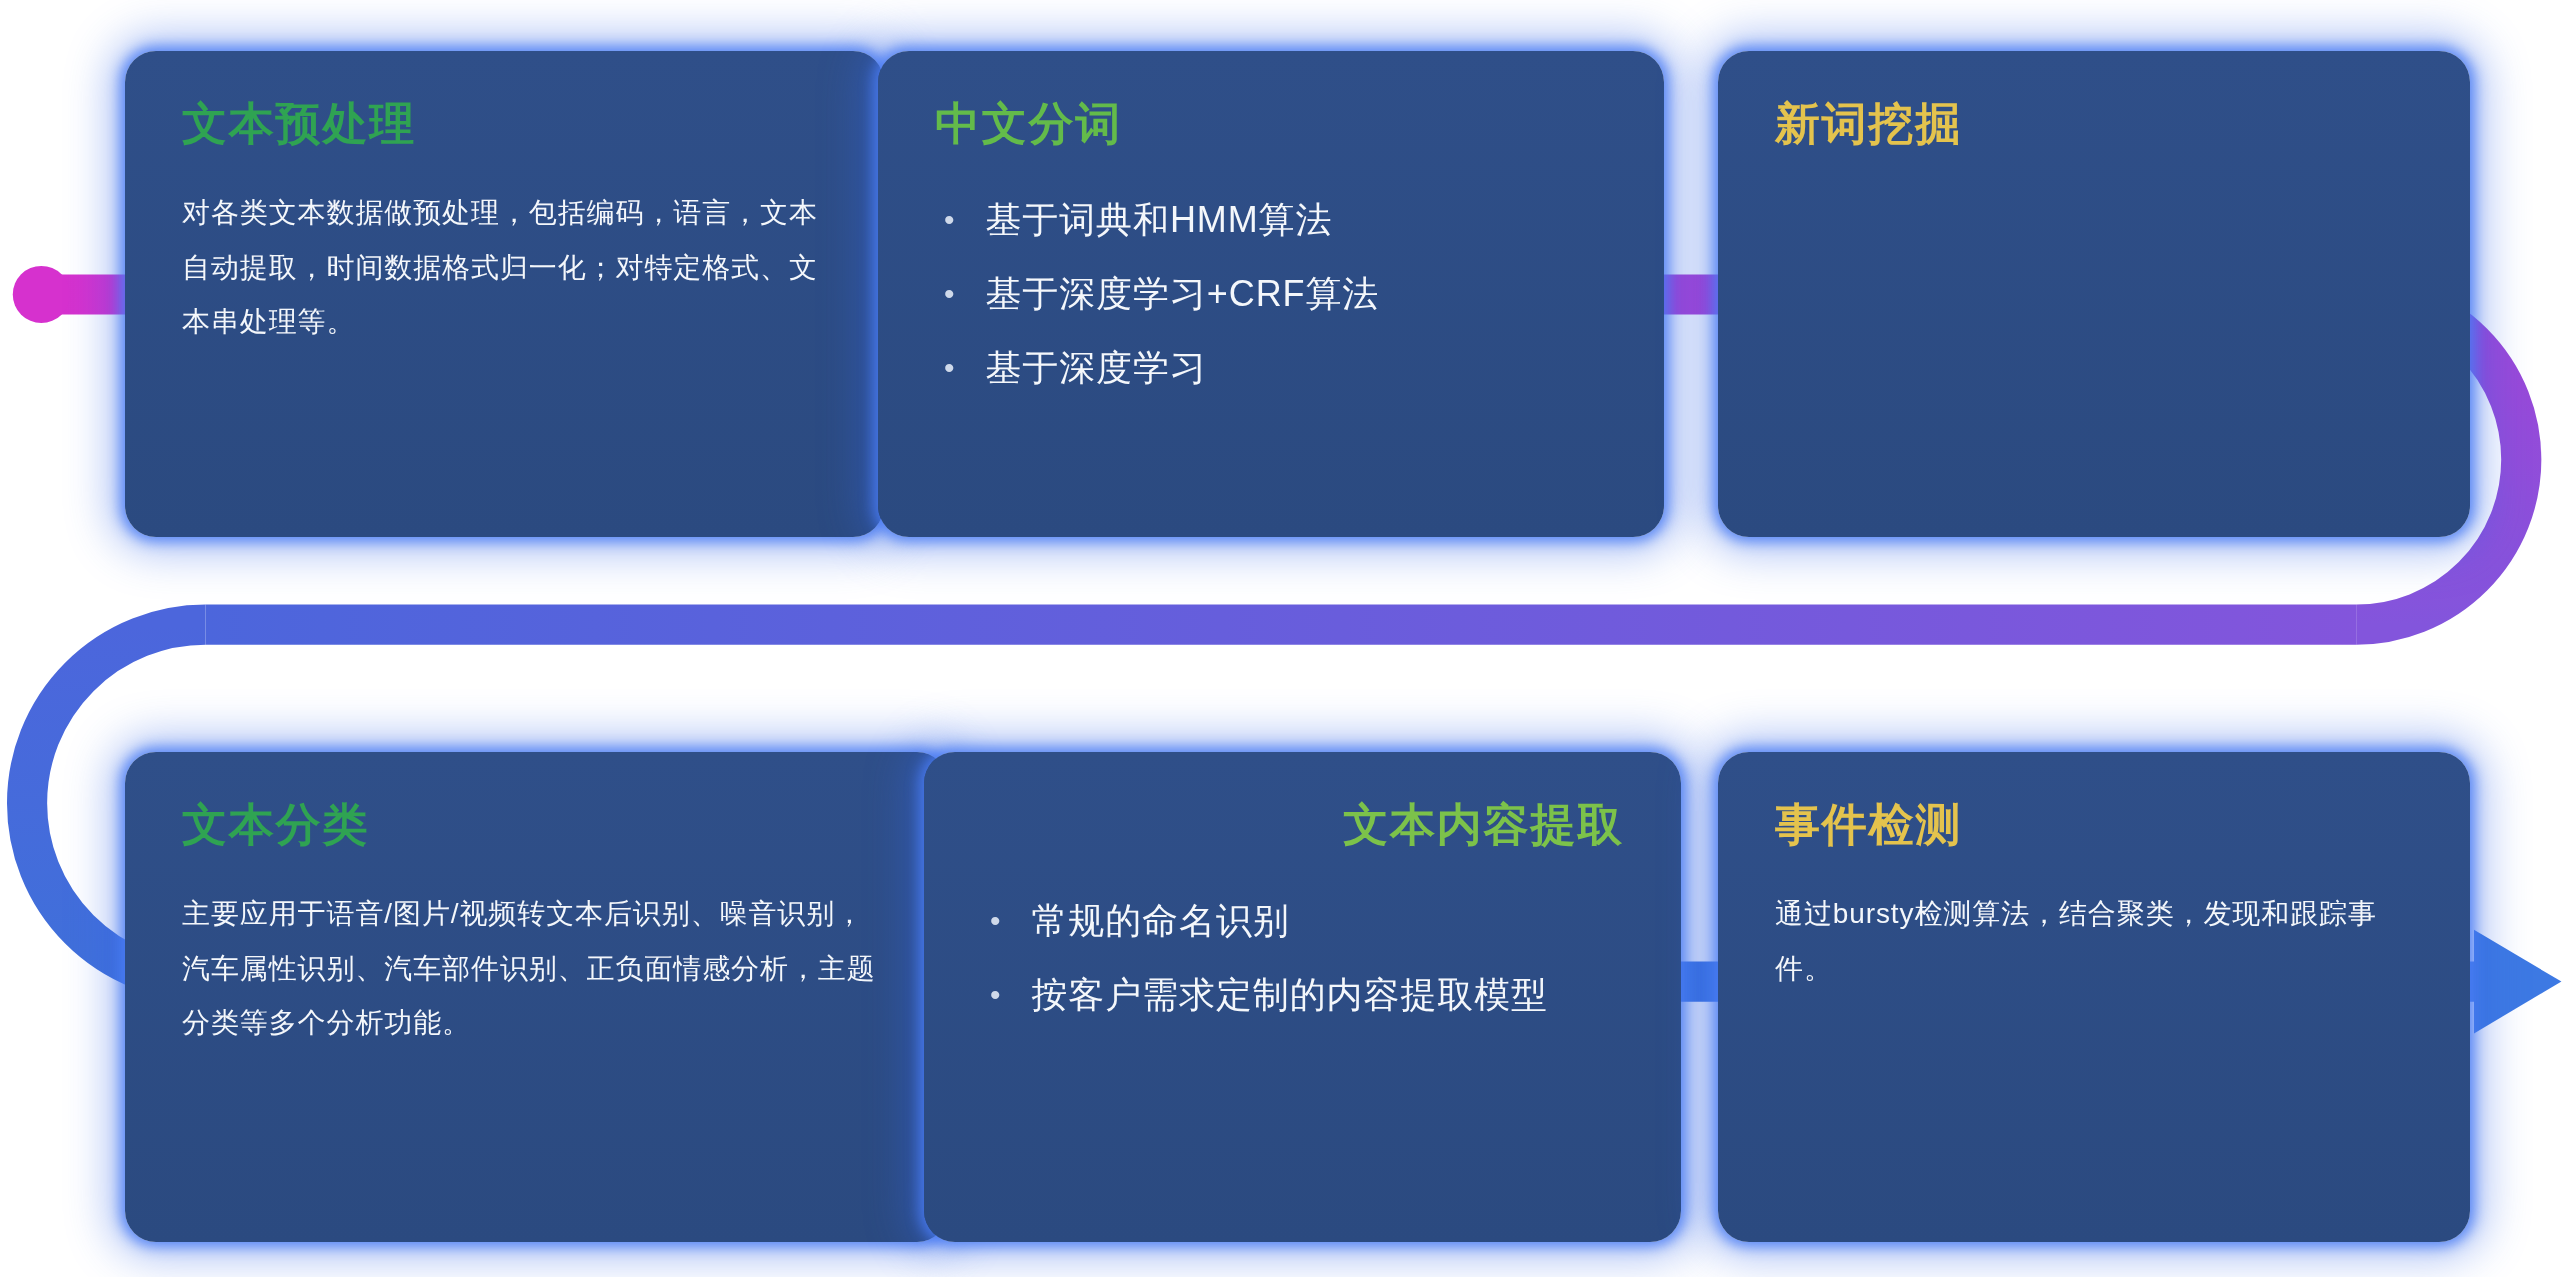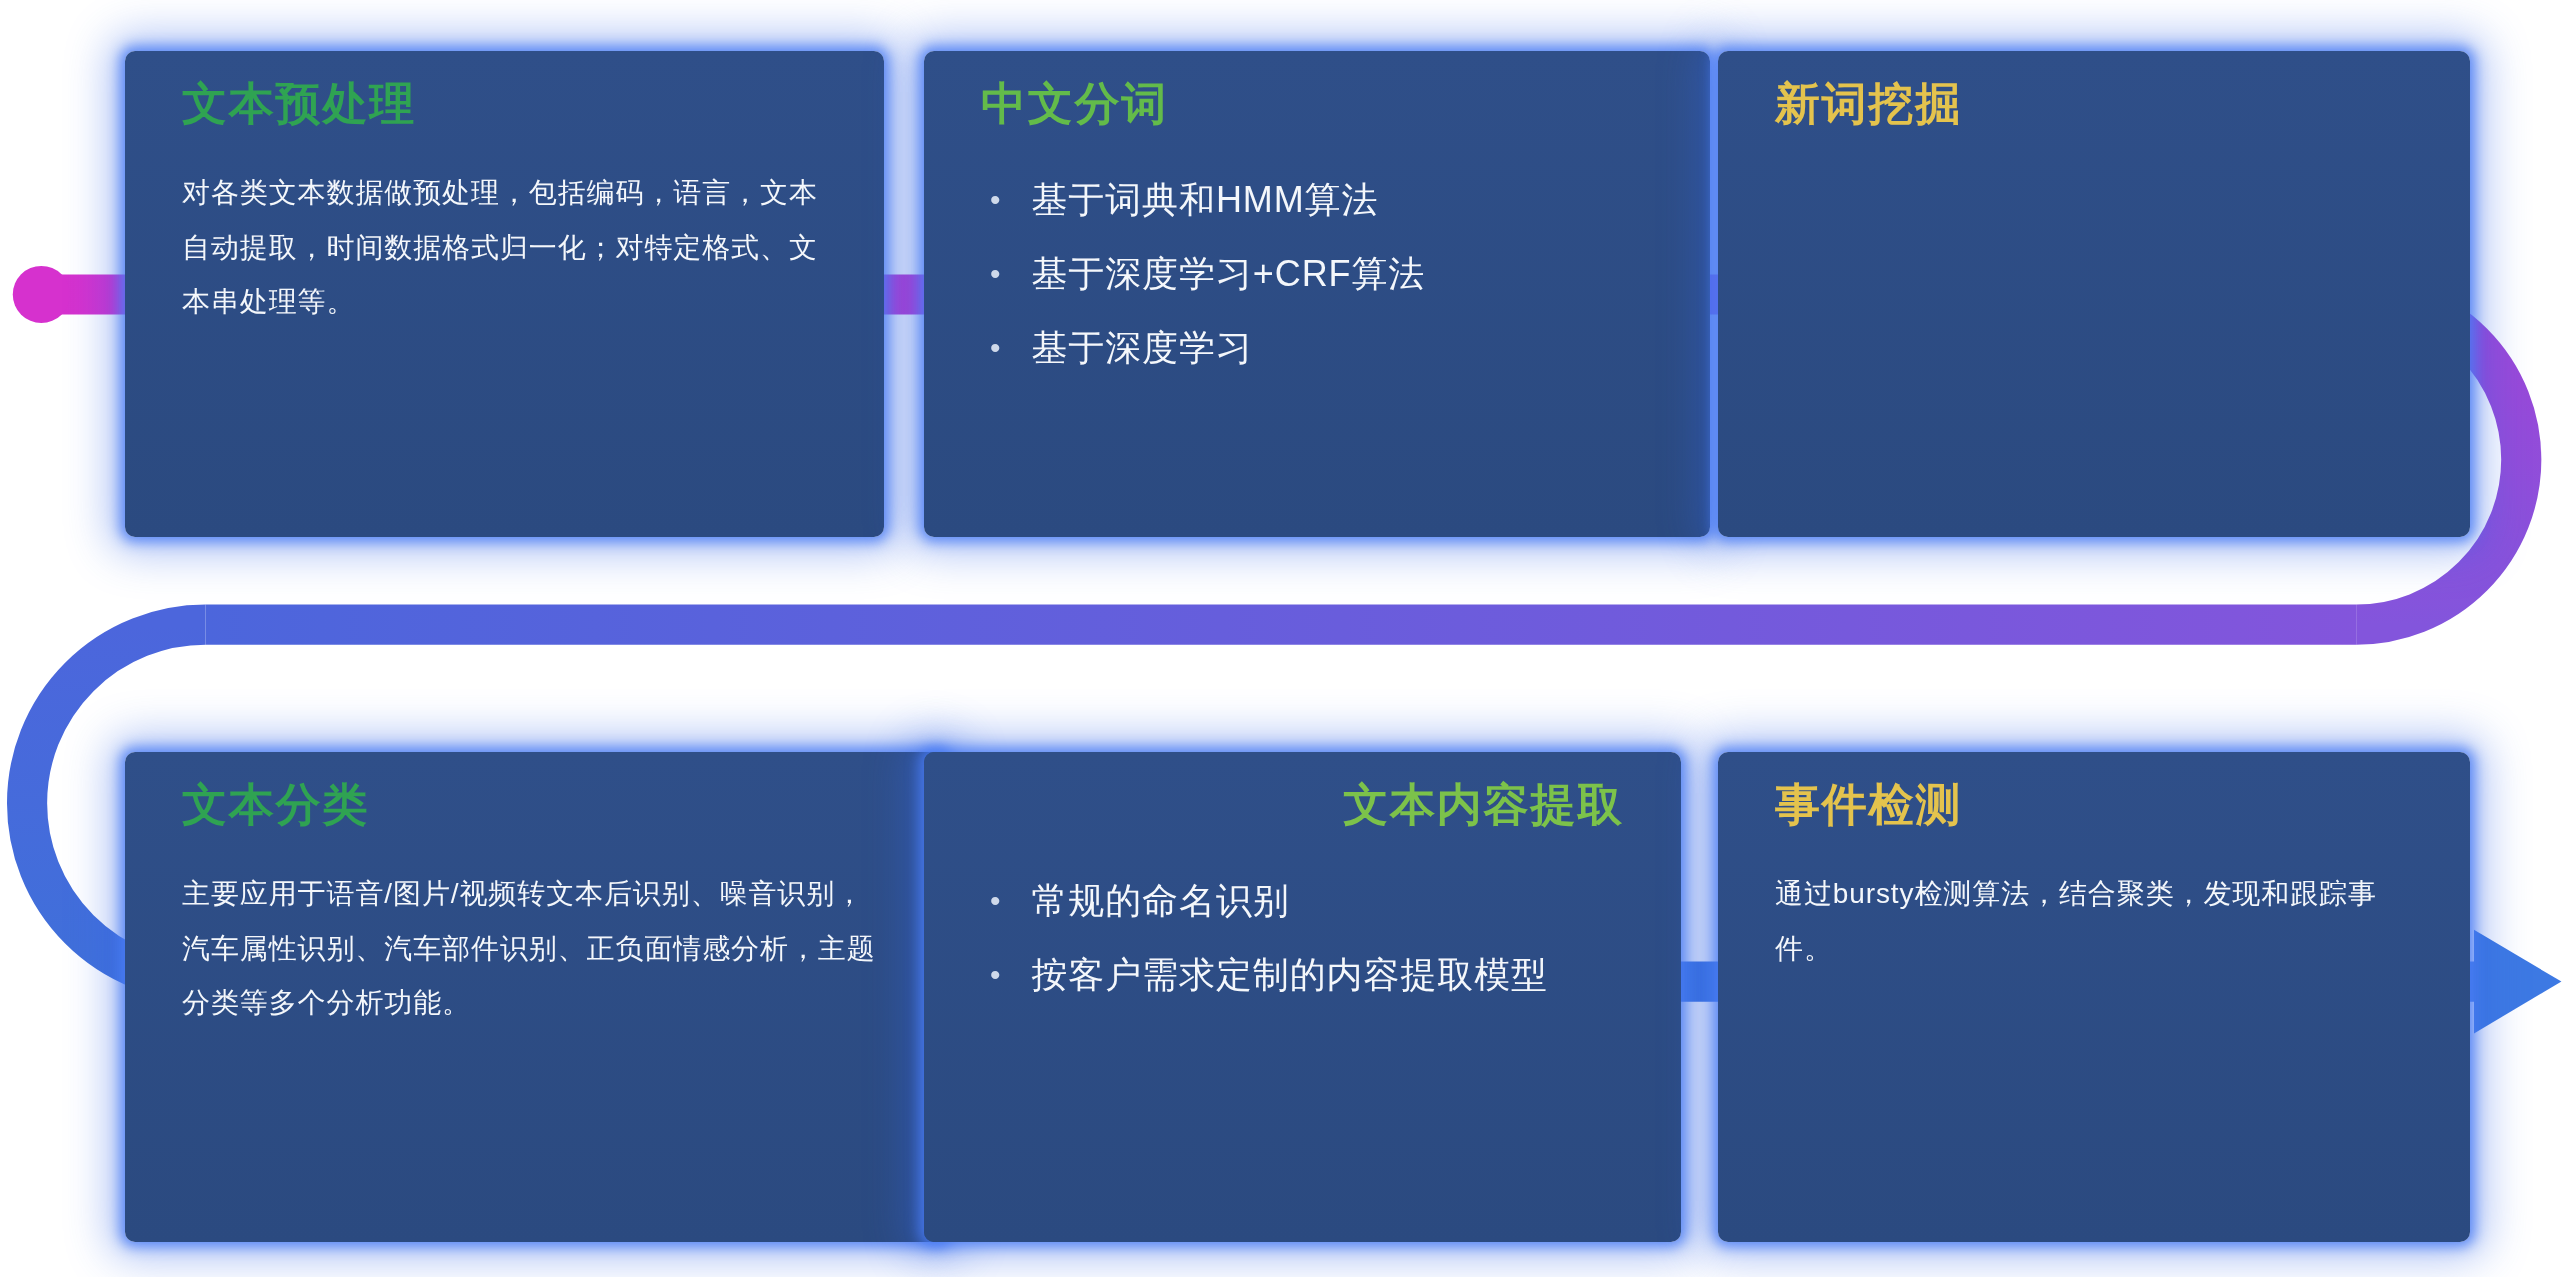--- a/index.html
+++ b/index.html
@@ -19,22 +19,22 @@
     position: absolute;
     left: 0;
     top: 0;
     width: 2576px;
     height: 1277px;
   }
   .card {
     position: absolute;
     box-sizing: border-box;
     background: linear-gradient(180deg, #2f4f89 0%, #2b4a80 100%);
-    border-radius: 10px;
-    padding: 23px 57px;
+    border-radius: 31px;
+    padding: 43px 57px;
     box-shadow:
       0 0 12.5px 4.5px rgba(74, 124, 244, 0.85),
       0 0 43px 16px rgba(56, 104, 232, 0.40);
   }
   .card-title {
     margin: 0 0 32px 0;
     font-size: 45px;
     font-weight: 700;
     letter-spacing: 1.8px;
   }
@@ -59,21 +59,21 @@
     color: #f4f7fb;
     letter-spacing: 0.9px;
     margin: 0 0 5.4px 9px;
   }
   .bullet-dot {
     color: #cfd9ea;
     font-size: 30px;
     line-height: 2.25;
   }
   #card-0 { left: 125px;  top: 51px;  width: 759px; height: 486px; }
-  #card-1 { left: 924px; top: 51px;  width: 786px; height: 486px; }
+  #card-1 { left: 878px; top: 51px;  width: 786px; height: 486px; }
   #card-2 { left: 1718px; top: 51px;  width: 752px; height: 486px; }
   #card-3 { left: 125px;  top: 752px; width: 823px; height: 490px; }
   #card-4 { left: 924px; top: 752px; width: 757px; height: 490px; }
   #card-5 { left: 1718px; top: 752px; width: 752px; height: 490px; }
 </style>
 </head>
 <body>
 
 <div class="stage">
 

